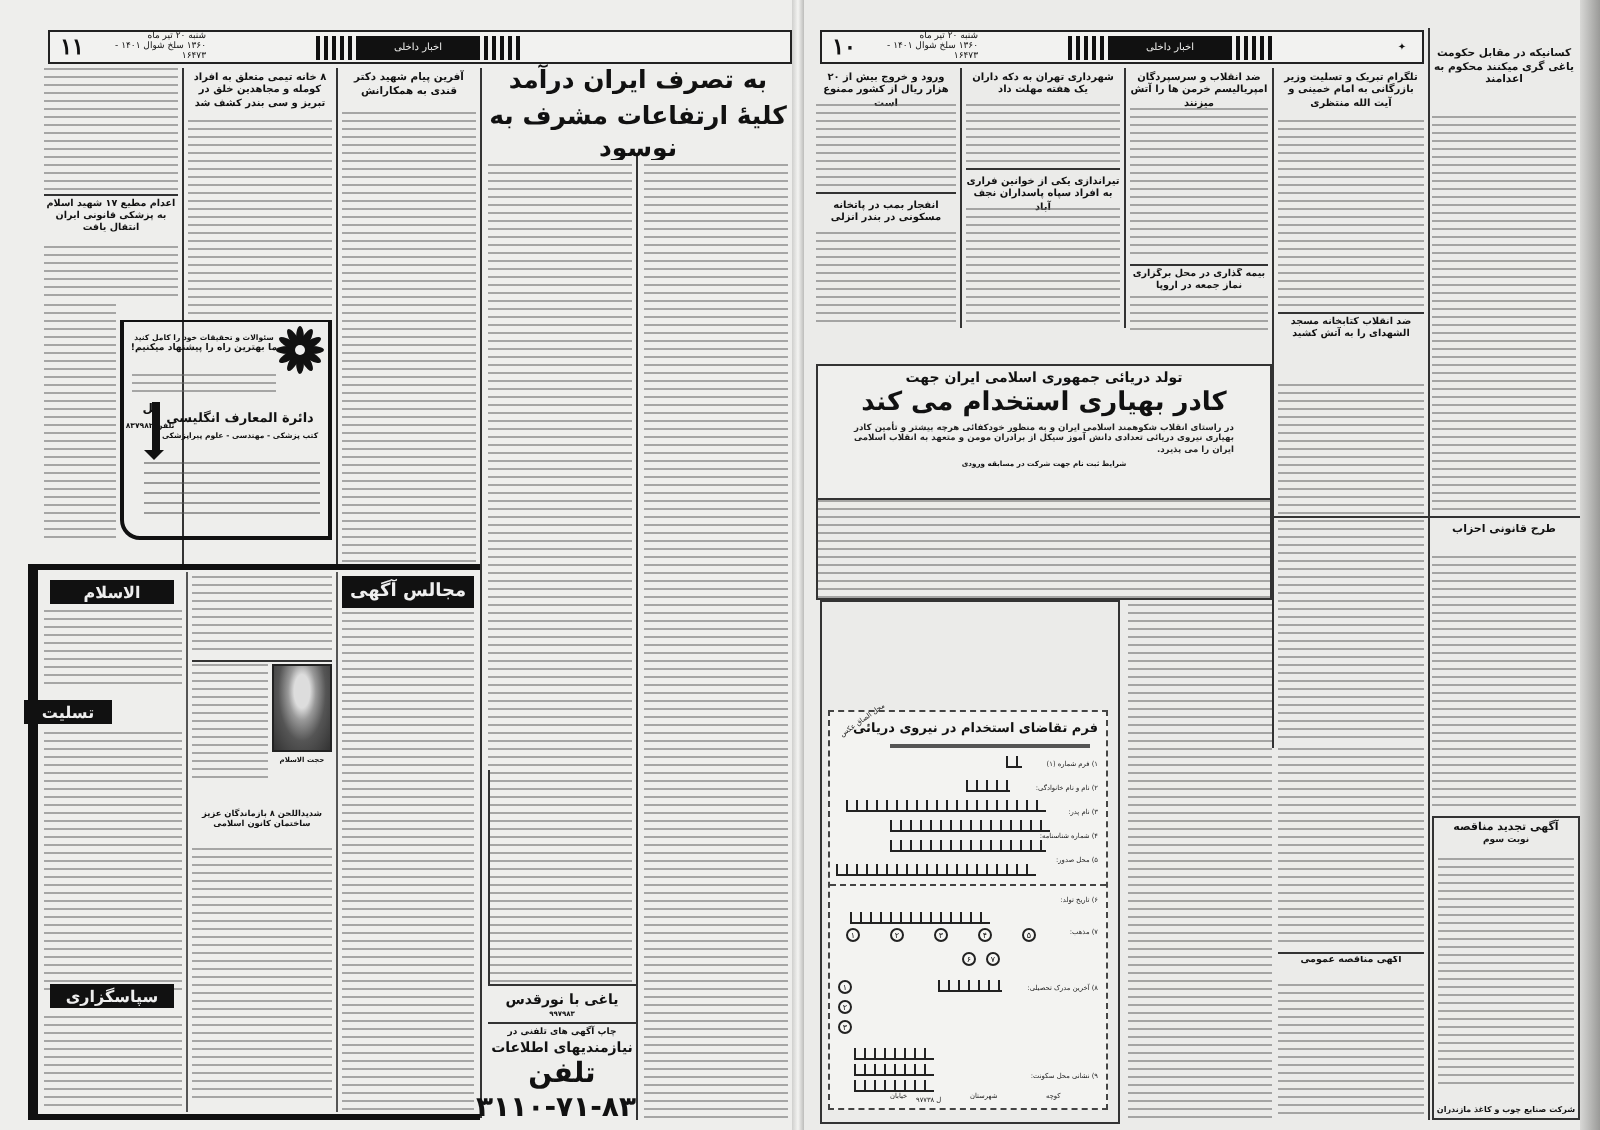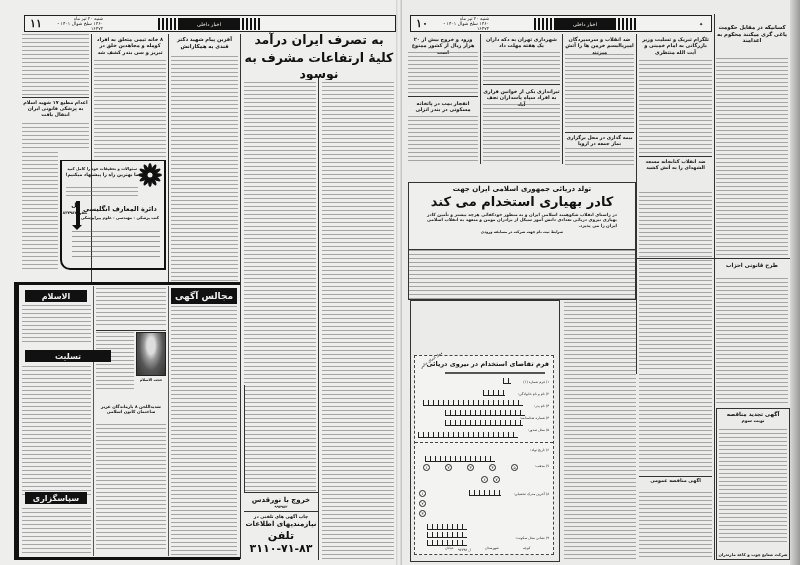--- a/index.html
+++ b/index.html
@@ -159,38 +159,38 @@
     <div class="hd" style="font-size:4.2px;margin-top:12px">شدیداللحن ۸ بازماندگان عزیز ساختمان کانون اسلامی</div>
     <div style="position:absolute;top:32px;left:0;right:0;bottom:0">
         <div class="filler"></div>
       </div>
   </div>
 
   <div class="blackbox" style="position:absolute;left:25px;top:290px;width:62px;height:12px;font-size:8px">الاسلام</div>
   <div class="col" style="left:22px;top:305px;width:69px;height:40px">
       <div class="filler"></div>
     </div>
-  <div class="blackbox" style="position:absolute;left:25px;top:350px;width:86px;height:12px;font-size:8px">تسلیت</div>
+  <div class="blackbox" style="position:absolute;left:12px;top:350px;width:44px;height:12px;font-size:8px">تسلیت</div>
   <div class="col" style="left:22px;top:366px;width:69px;height:130px">
       <div class="filler"></div>
     </div>
   <div class="blackbox" style="position:absolute;left:25px;top:492px;width:62px;height:12px;font-size:8px">سپاسگزاری</div>
   <div class="col" style="left:22px;top:508px;width:69px;height:48px">
       <div class="filler"></div>
     </div>
 
   <div class="rule-v" style="left:244px;top:385px;height:175px;background:#333"></div>
   <div class="rule-v" style="left:318px;top:385px;height:175px;background:#333"></div>
   <div style="position:absolute;left:244px;top:492px;width:74px;height:68px;background:#eeeeec;border-top:1px solid #333">
-    <div class="hd" style="font-size:7px;margin-top:3px">خروج با نورقدس</div>
+    <div class="hd" style="font-size:7px;margin-top:3px">یاغی با نورقدس</div>
     <div class="hd" style="font-size:3.5px">۹۹۷۹۸۳</div>
     <div style="height:1px;background:#333;margin:2px 0"></div>
     <div class="hd" style="font-size:4.5px">چاپ آگهی های تلفنی در</div>
     <div class="hd" style="font-size:7px">نیازمندیهای اطلاعات</div>
-    <div class="hd" style="font-size:11px">تلفن ۸۳-۷۱-۳۱۱۰</div>
+    <div class="hd" style="font-size:14px">تلفن ۸۳-۷۱-۳۱۱۰</div>
   </div>
 </div>
 
 <div class="gutter"></div>
 
 <div class="page right">
 
   <div class="masthead" style="left:8px;width:302px;">
     <span class="pnum">۱۰</span>
     <div class="date">

